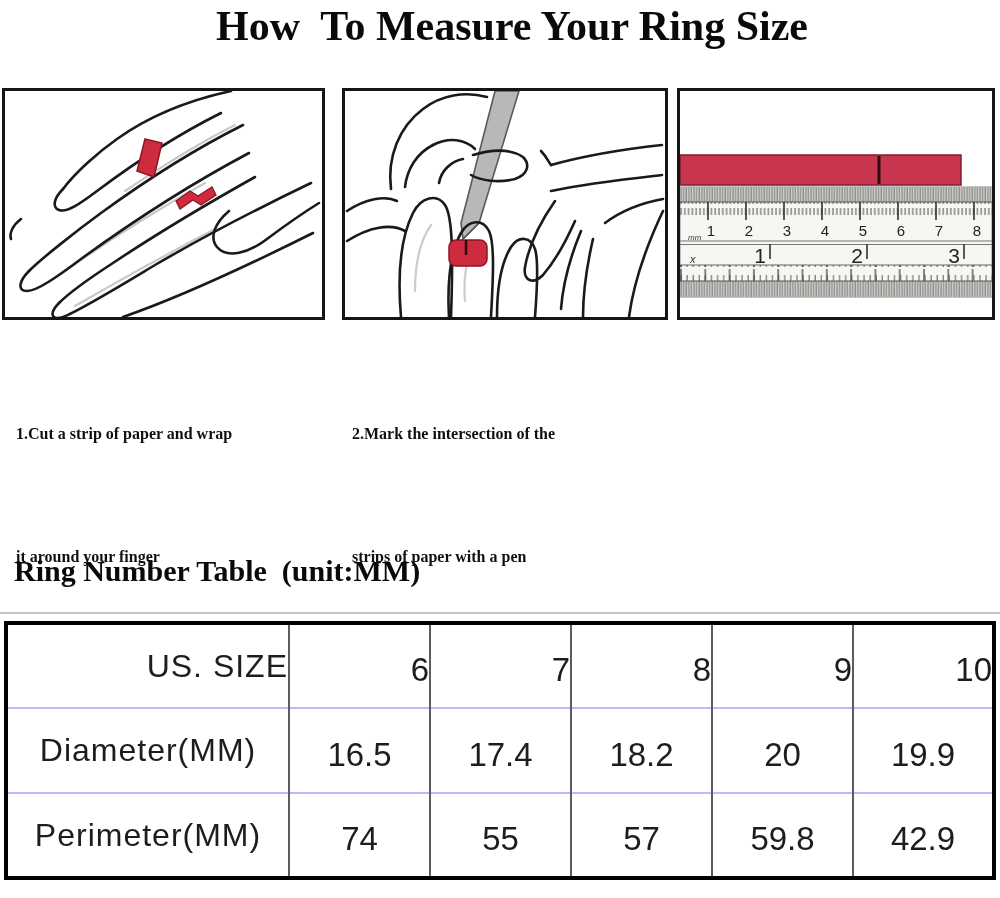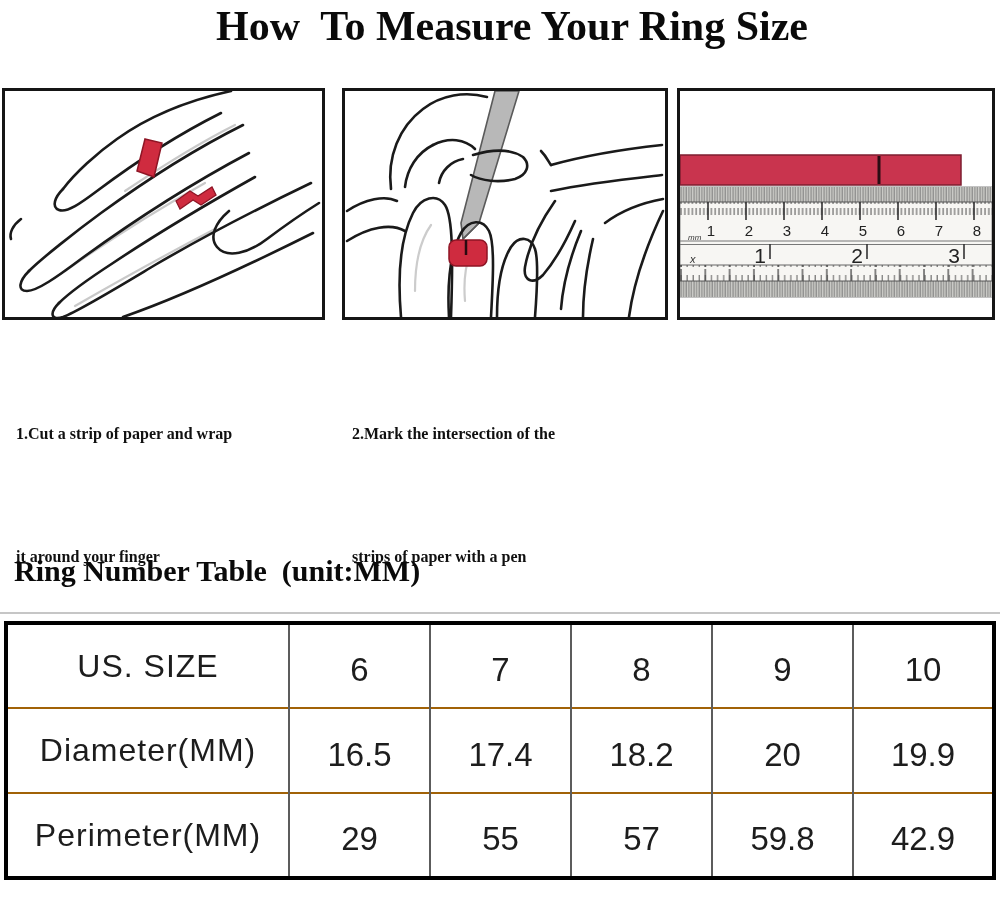--- a/index.html
+++ b/index.html
@@ -36,26 +36,26 @@
     background:#c6c6c6;
   }
   table.ringtable {
     position:absolute; top:621px; left:4px; width:988px;
     border-collapse:collapse; table-layout:fixed;
     border:4px solid #000;
     font-family:"Liberation Sans", sans-serif; color:#1d1d1d;
   }
   table.ringtable td {
     border-left:2px solid #5c5c5c;
-    border-top:2px solid #a16207;
+    border-top:2px solid #c4b5fd;
     text-align:center; vertical-align:middle;
     font-size:33px; height:85px; background:#fff;
   }
   table.ringtable tr td:first-child { border-left:none; }
-  table.ringtable tr:first-child td { border-top:none; }
+  table.ringtable tr:first-child td { border-top:none;text-align:right; }
   table.ringtable td.rowlabel { font-size:32px; letter-spacing:1px; }
   table.ringtable td.val { padding-top:8px; }
   svg { display:block; }
 </style>
 </head>
 <body>
 
 <div class="page">
 
   <h1 class="title">How  To Measure Your Ring Size</h1>
@@ -241,21 +241,21 @@
     <tr>
       <td class="rowlabel">Diameter(MM)</td>
       <td class="val">16.5</td>
       <td class="val">17.4</td>
       <td class="val">18.2</td>
       <td class="val">20</td>
       <td class="val">19.9</td>
     </tr>
     <tr>
       <td class="rowlabel">Perimeter(MM)</td>
-      <td class="val">29</td>
+      <td class="val">74</td>
       <td class="val">55</td>
       <td class="val">57</td>
       <td class="val">59.8</td>
       <td class="val">42.9</td>
     </tr>
   </tbody>
     </table>
 
 </div>
 

